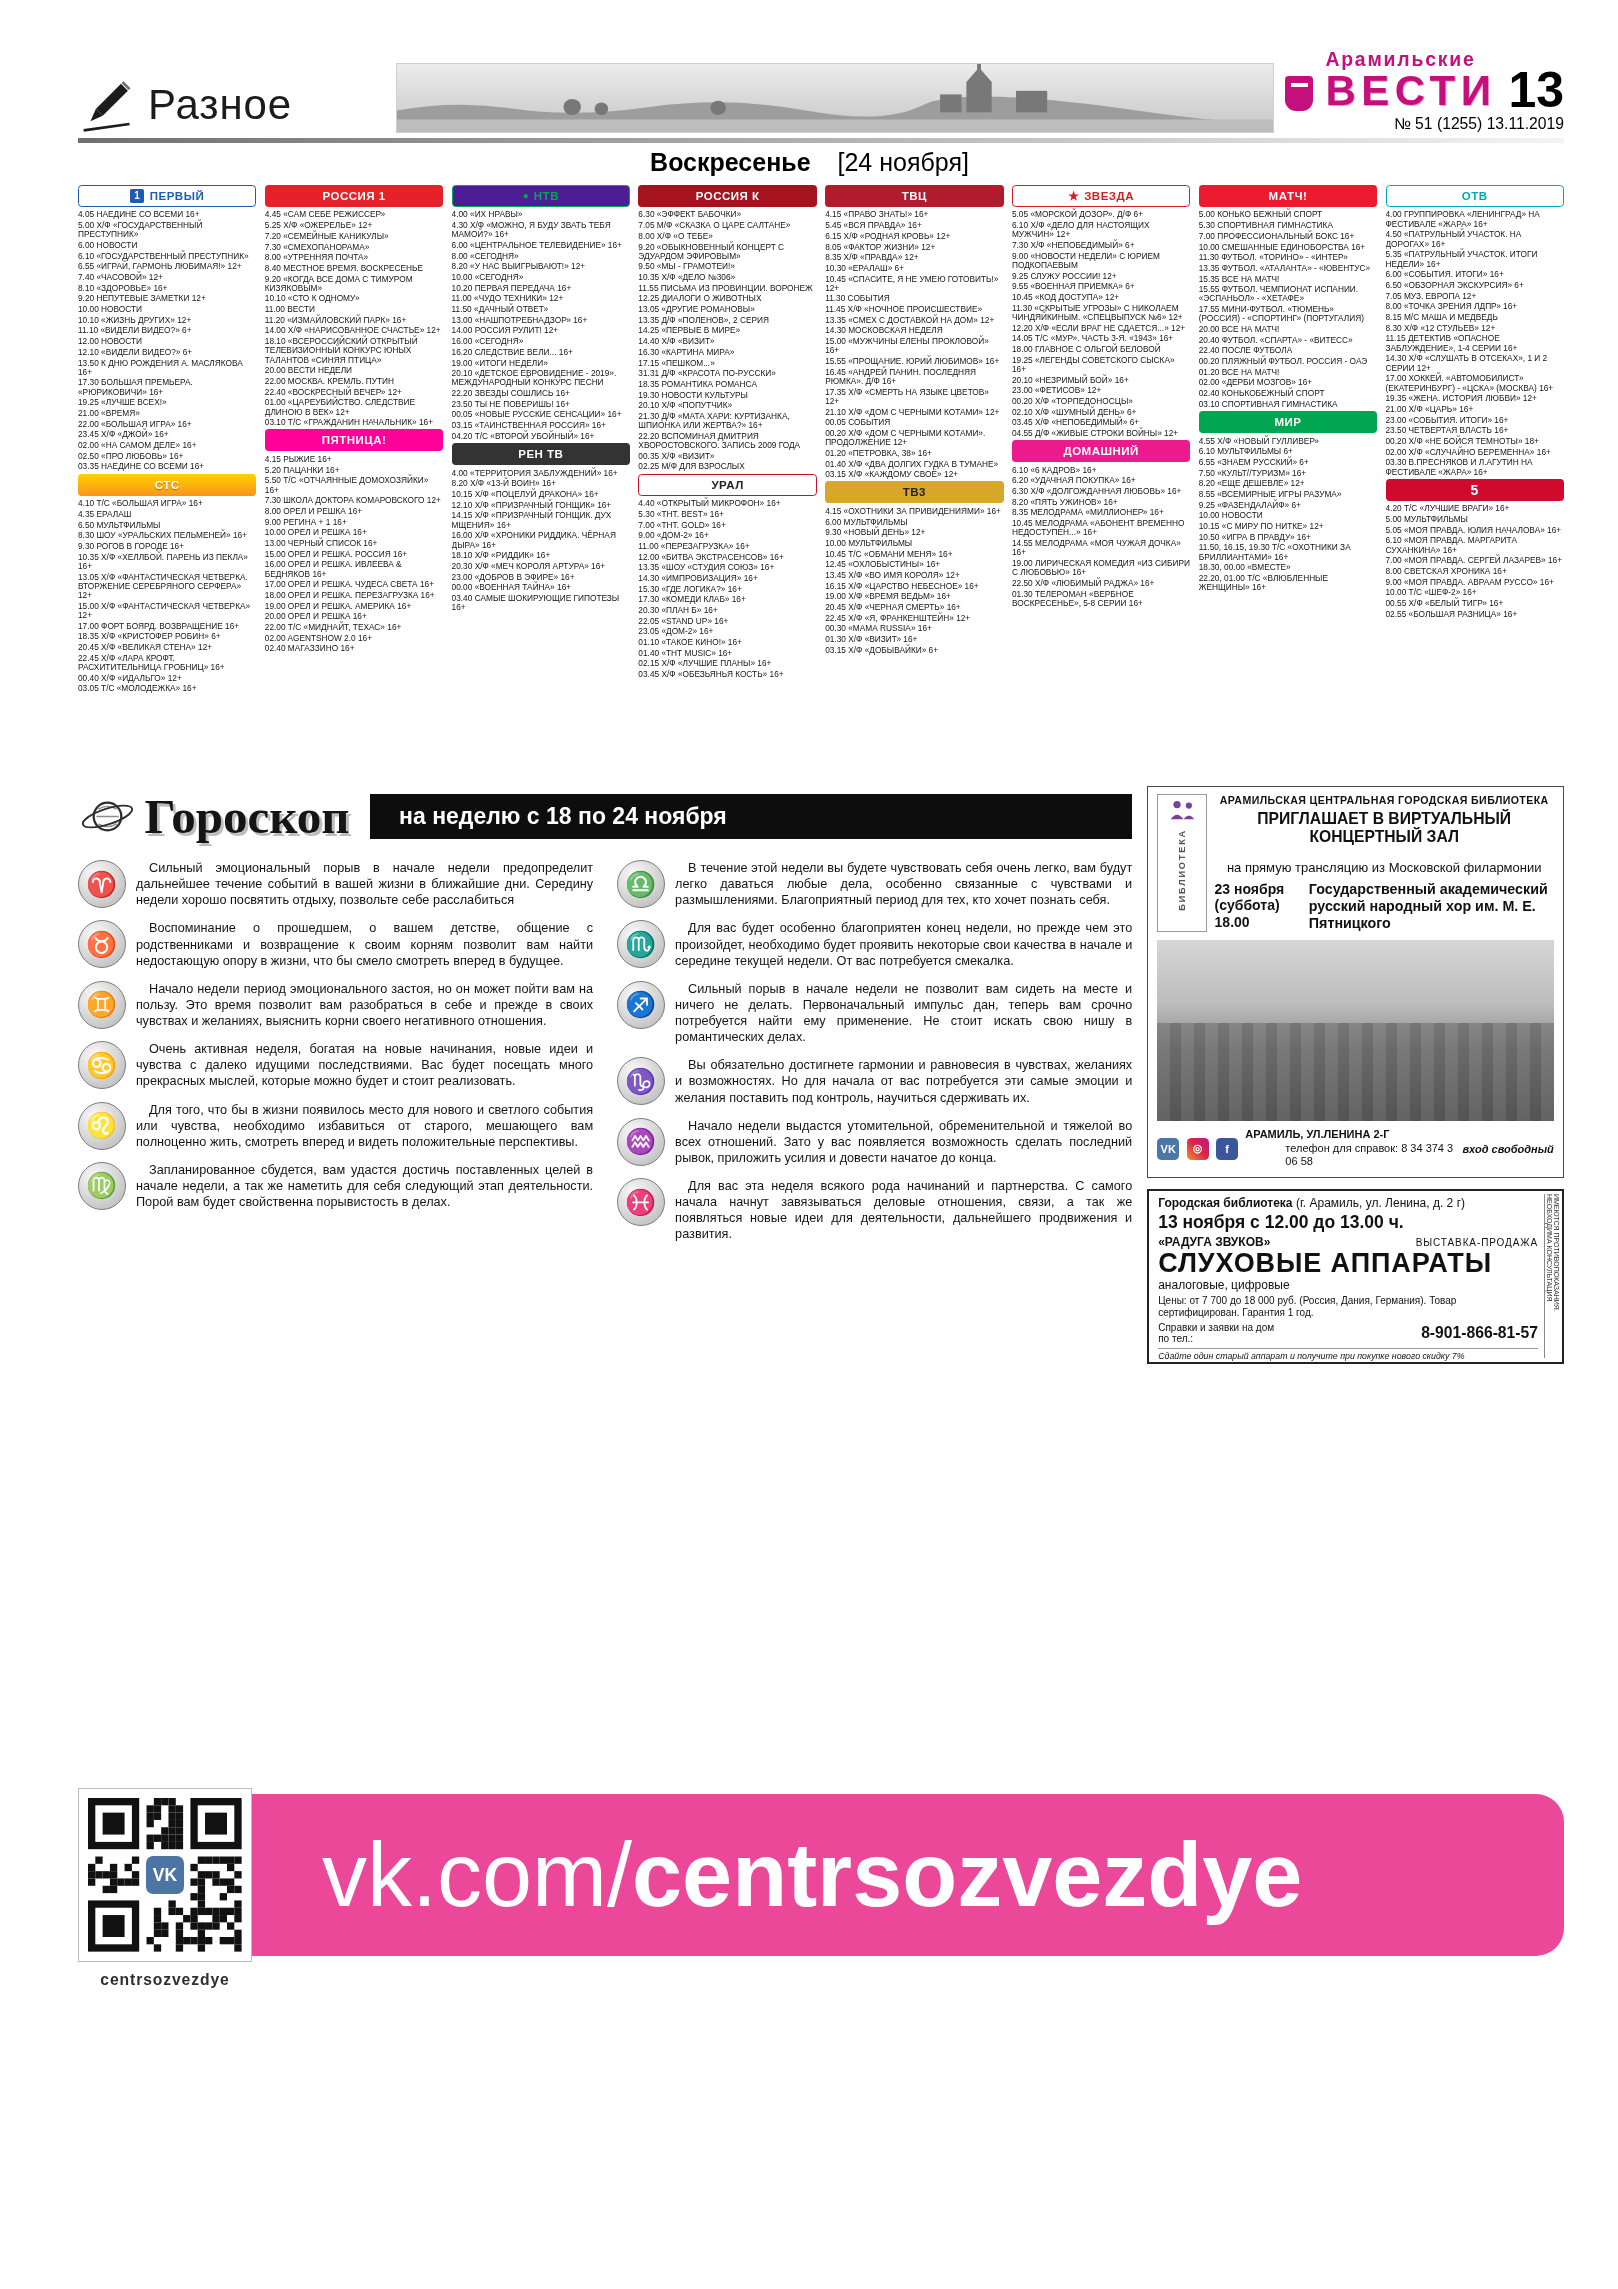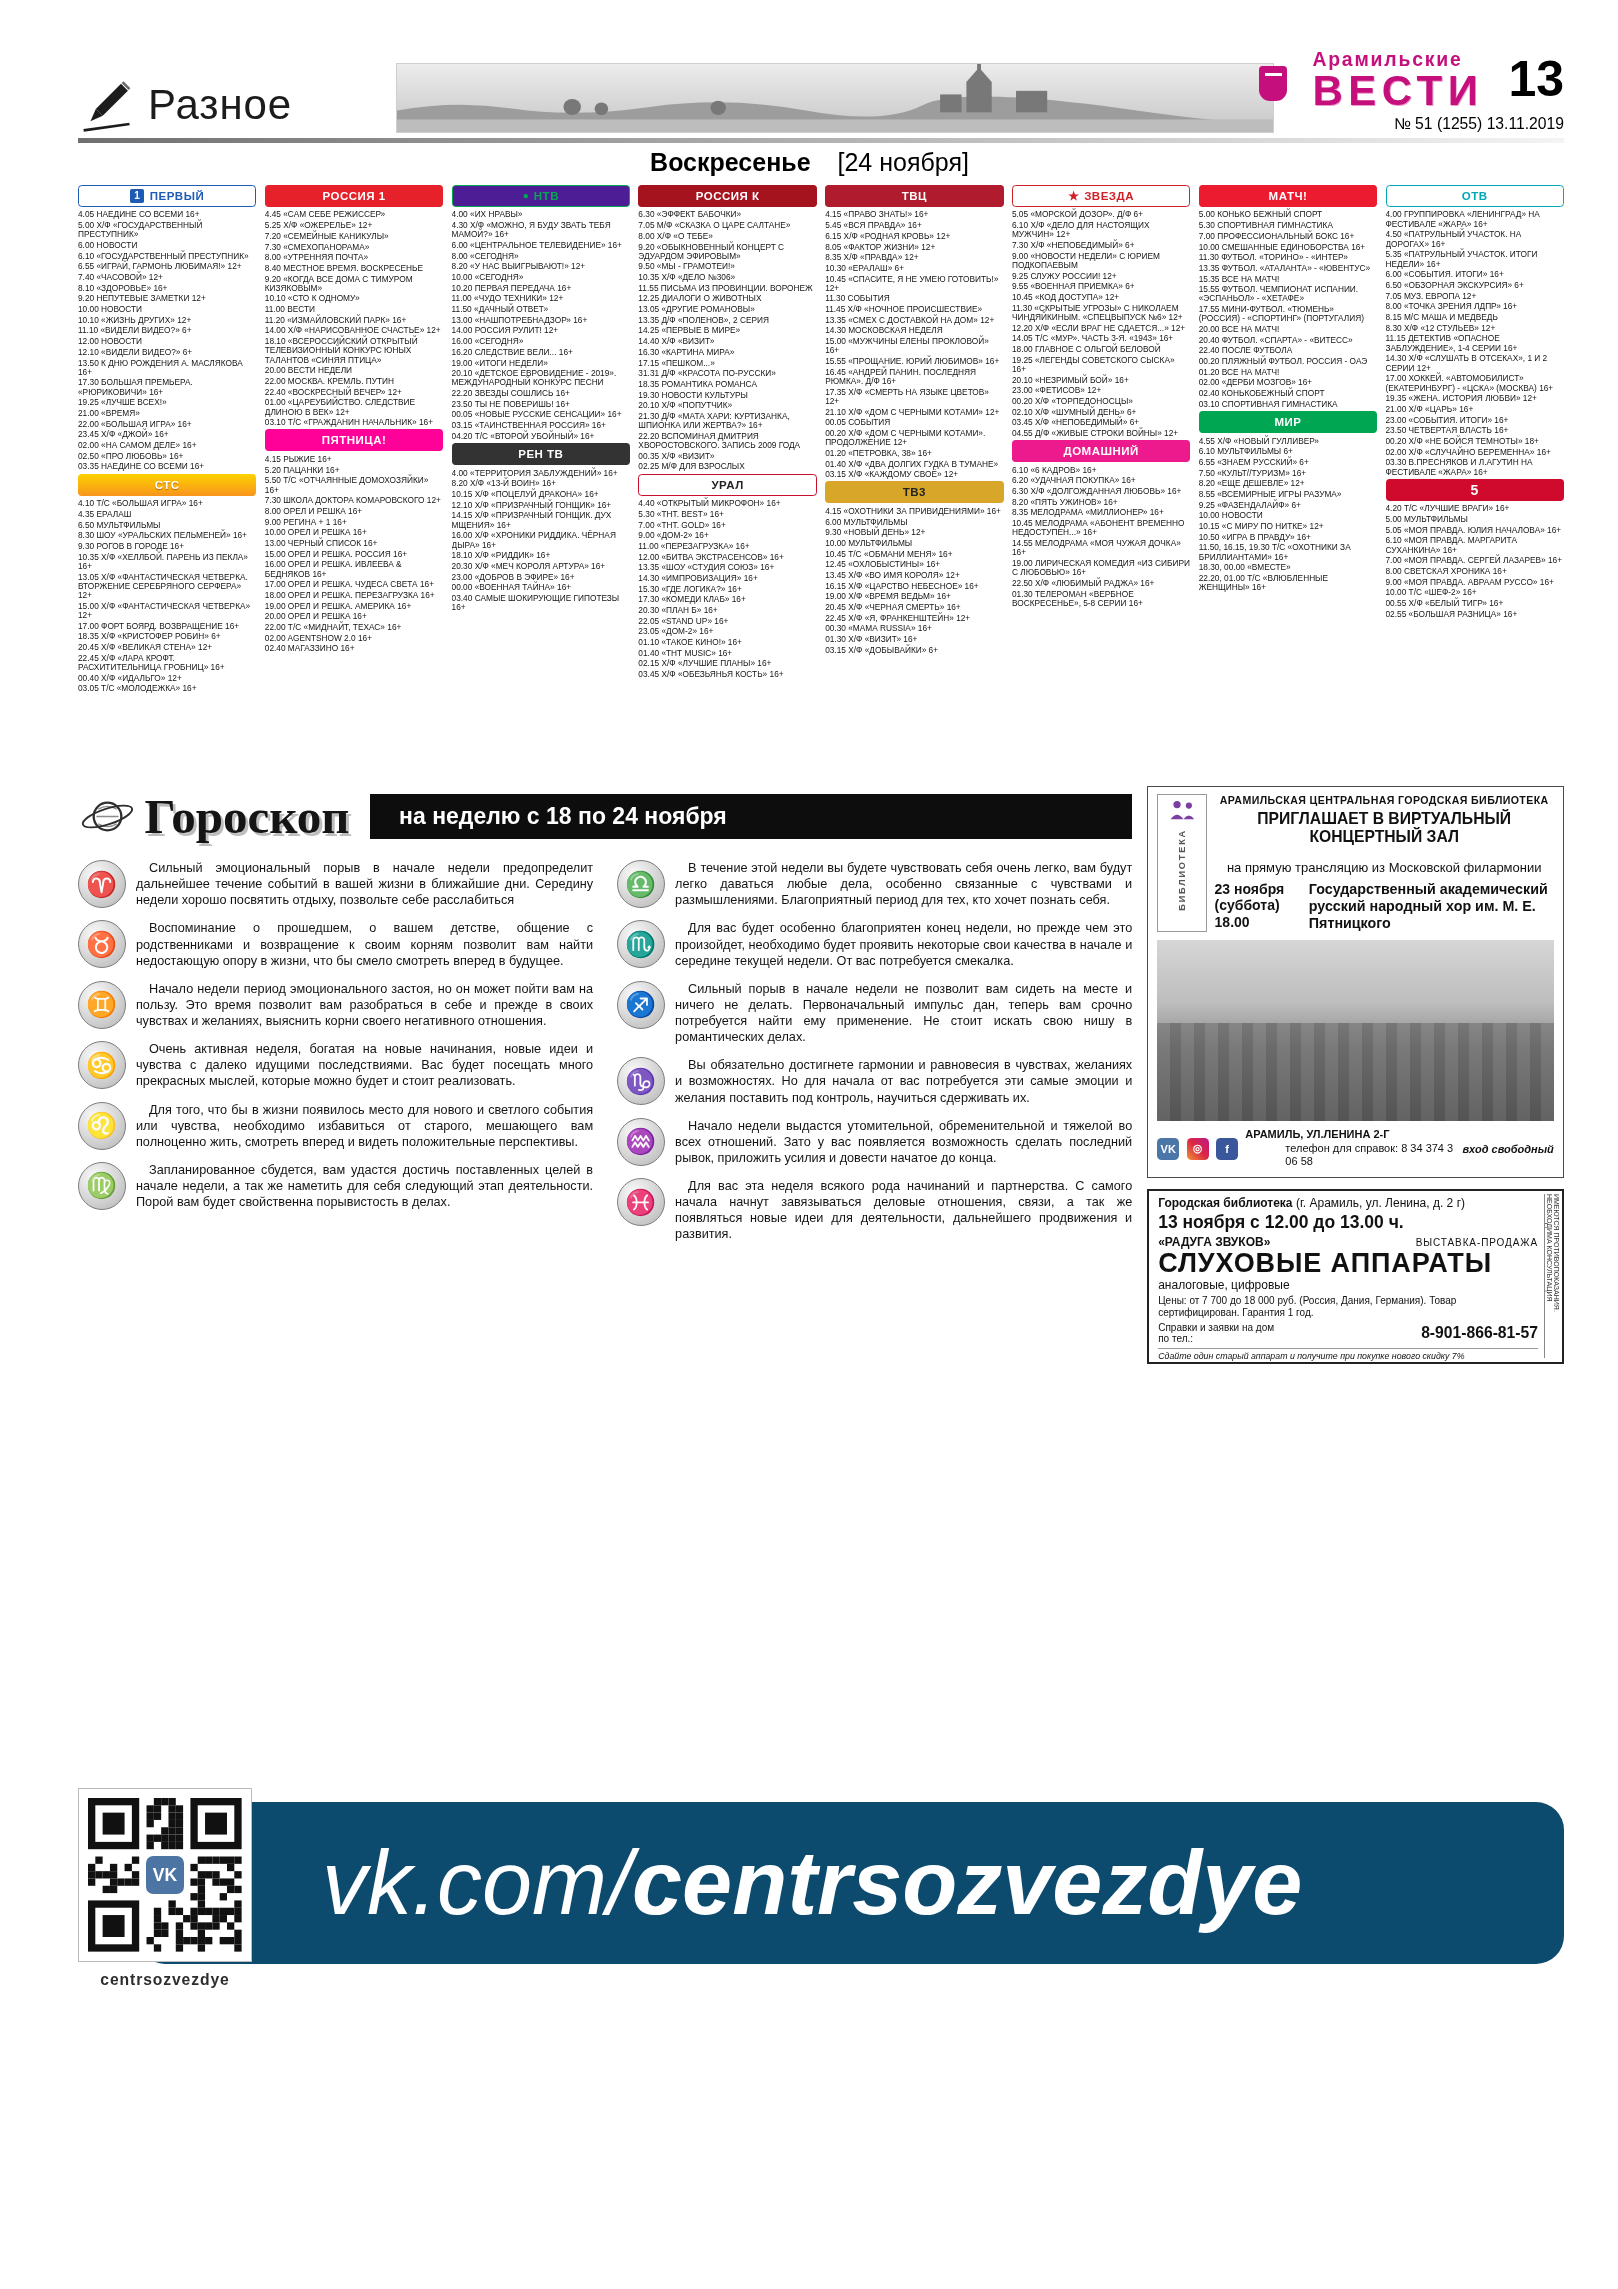--- a/index.html
+++ b/index.html
@@ -7,21 +7,21 @@
   .page { position:relative; width:1619px; height:2290px; margin:0 auto; background:#fff;
           font-family:"Liberation Sans", sans-serif; color:#111; overflow:hidden; }
 
   
   .header { position:absolute; left:78px; right:55px; top:54px; height:79px; display:flex; align-items:flex-end; gap:13px; }
   .section-title-wrap { display:flex; align-items:center; gap:13px; width:305px; flex:none; }
   .pencil-icon { width:57px; height:57px; flex:none; }
   .section-title { font-size:42px; letter-spacing:0.9px; color:#1c1c1c; }
   .header-photo { flex:1; height:70px; border:0.9px solid #cfcfcf; overflow:hidden; }
   .logo-block { width:277px; flex:none; text-align:right; }
-  .logo-row { display:flex; justify-content:flex-end; align-items:center; gap:25px; }
+  .logo-row { display:flex; justify-content:flex-end; align-items:flex-end; gap:12px; }
   .emblem { width:28px; height:35px; background:#c50f7c; border-radius:3.7px 3.7px 11px 11px; margin-top:7.4px; position:relative; flex:none; }
   .emblem:after { content:""; position:absolute; left:5.5px; top:6.5px; right:5.5px; height:3.7px; background:#fff; }
   .logo-names { text-align:left; }
   .logo-aram { display:block; color:#c50f7c; font-size:19.4px; font-weight:bold; letter-spacing:1.8px; }
   .logo-vesti { display:block; color:#c50f7c; font-size:42px; font-weight:bold; letter-spacing:5.5px; line-height:0.95;
                 text-shadow:0.9px 0.9px 0 #e99cc9; }
   .page-num { font-size:50px; font-weight:bold; line-height:0.82; color:#000; }
   .issue-line { font-size:15.7px; margin-top:3.7px; color:#000; }
 
   .rule { position:absolute; left:78px; right:55px; top:138px; height:4.6px;
@@ -117,22 +117,22 @@
   .hear-small { font-size:10px; margin-top:2.8px; line-height:1.2; }
   .hear-order { display:flex; justify-content:space-between; align-items:center; margin-top:2.8px; }
   .hear-order-label { font-size:10px; line-height:1.15; }
   .hear-phone { font-size:15.7px; font-weight:bold; }
   .hear-promo { font-size:8.8px; font-style:italic; margin-top:2.8px; border-top:0.9px solid #999; padding-top:1.8px; }
   .vertical-note { position:absolute; right:1.8px; top:3.7px; bottom:3.7px; width:16.6px; writing-mode:vertical-rl;
                    font-size:7px; color:#333; border-left:0.9px solid #888; padding-left:1.8px; overflow:hidden; }
 
   
   .vk-banner { position:absolute; left:78px; right:55px; top:1790px; height:212px; }
-  .vk-bar { position:absolute; left:59px; right:0; top:12px; height:162px; background:#0c4a6e; border-radius:28px;
-            display:flex; align-items:center; padding-left:185px;font-style:italic; }
+  .vk-bar { position:absolute; left:59px; right:0; top:4px; height:162px; background:#ec4899; border-radius:28px;
+            display:flex; align-items:center; padding-left:185px; }
   .vk-text { color:#fff; font-size:90px; letter-spacing:0; white-space:nowrap; }
   .vk-text .bold { font-weight:bold; }
   .qr-wrap { position:absolute; left:0; top:-1.8px; width:174px; height:174px; background:#fff; border:0.9px solid #bbb; padding:9.2px; }
   .qr-wrap svg { width:100%; height:100%; display:block; }
   .vk-badge { position:absolute; left:50%; top:50%; transform:translate(-50%,-50%); width:42px; height:42px;
               background:#4c75a3; color:#fff; border:2.8px solid #fff; border-radius:9.2px;
               display:flex; align-items:center; justify-content:center; font-size:17.5px; font-weight:bold; }
   .qr-caption { position:absolute; left:0; top:181px; width:174px; text-align:center; font-size:15.7px;
                 font-weight:bold; letter-spacing:0.9px; color:#2e2e2e; }
 </style>

